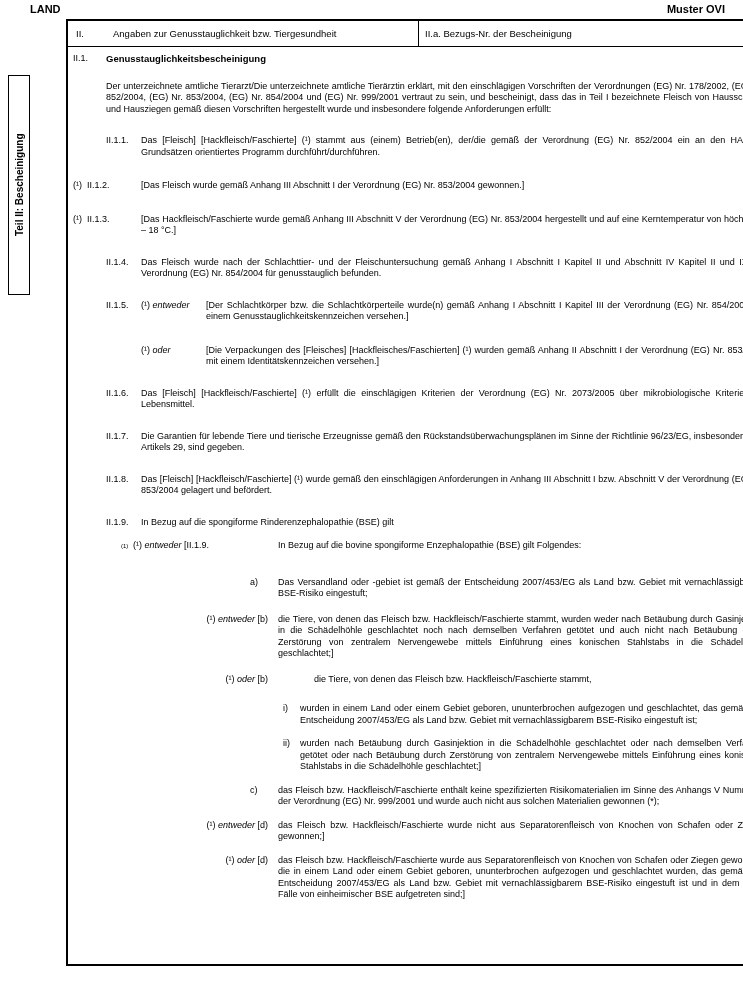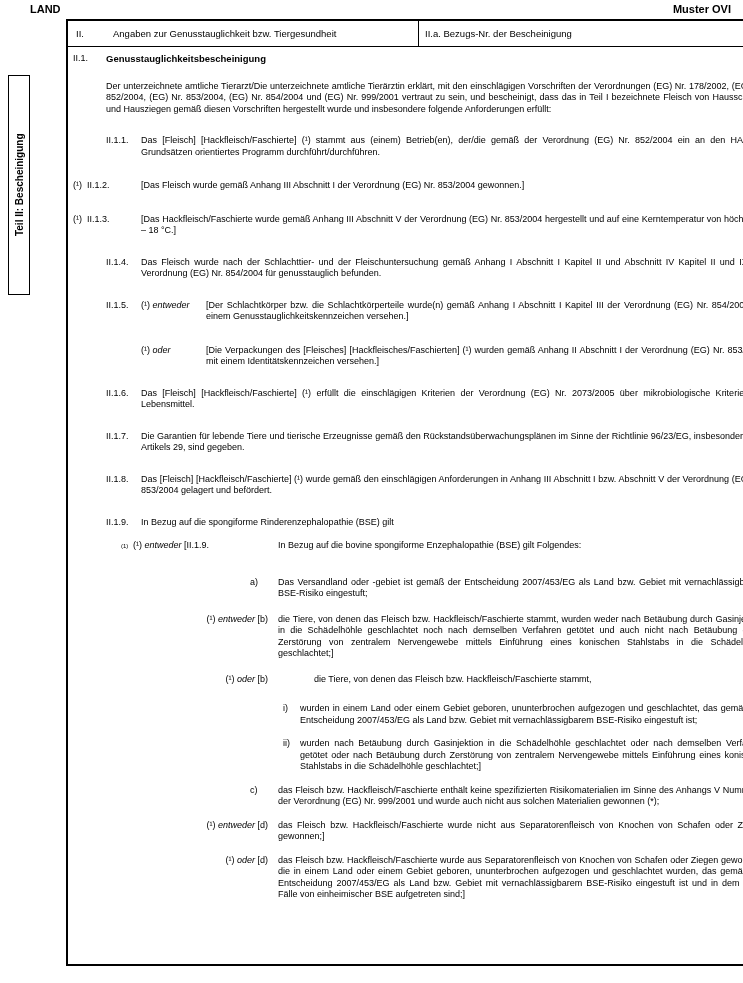--- a/index.html
+++ b/index.html
@@ -1,21 +1,21 @@
 <!DOCTYPE html>
 <html><head>
 <meta charset="utf-8">
 <style>
   html,body{margin:0;padding:0;background:#e8e8e8;}
   .page{
     position:relative;width:743px;height:983px;background:#ffffff;
     font-family:"Liberation Sans","DejaVu Sans",sans-serif;
     color:#000;font-size:9px;line-height:11.5px;overflow:hidden;
   }
-  .topbar{position:absolute;top:4px;left:30px;right:12px;display:flex;justify-content:space-between;font-size:11px;font-weight:bold;}
+  .topbar{position:absolute;top:4px;left:30px;right:18px;display:flex;justify-content:space-between;font-size:11px;font-weight:bold;}
   .doc-table{position:absolute;left:30px;top:19px;width:708px;height:947px;border:2px solid #000;box-sizing:border-box;background:#fff;margin-left:36px;}
   .hdr-row{display:flex;height:25px;border-bottom:1.5px solid #000;font-size:9.5px;}
   .hdr-cell{display:flex;align-items:center;box-sizing:border-box;}
   .hdr-c1{width:350px;padding-left:8px;}
   .hdr-c1 .sec-no{width:37px;}
   .hdr-c2{width:183px;border-left:1.5px solid #000;padding-left:6px;}
   .hdr-c3{flex:1;border-left:1.5px solid #000;position:relative;padding-left:6px;align-items:center;}
   .hdr-c3 svg{position:absolute;left:0;top:0;width:100%;height:100%;}
   .side-box{
     position:absolute;left:8px;top:75px;width:22px;height:220px;

